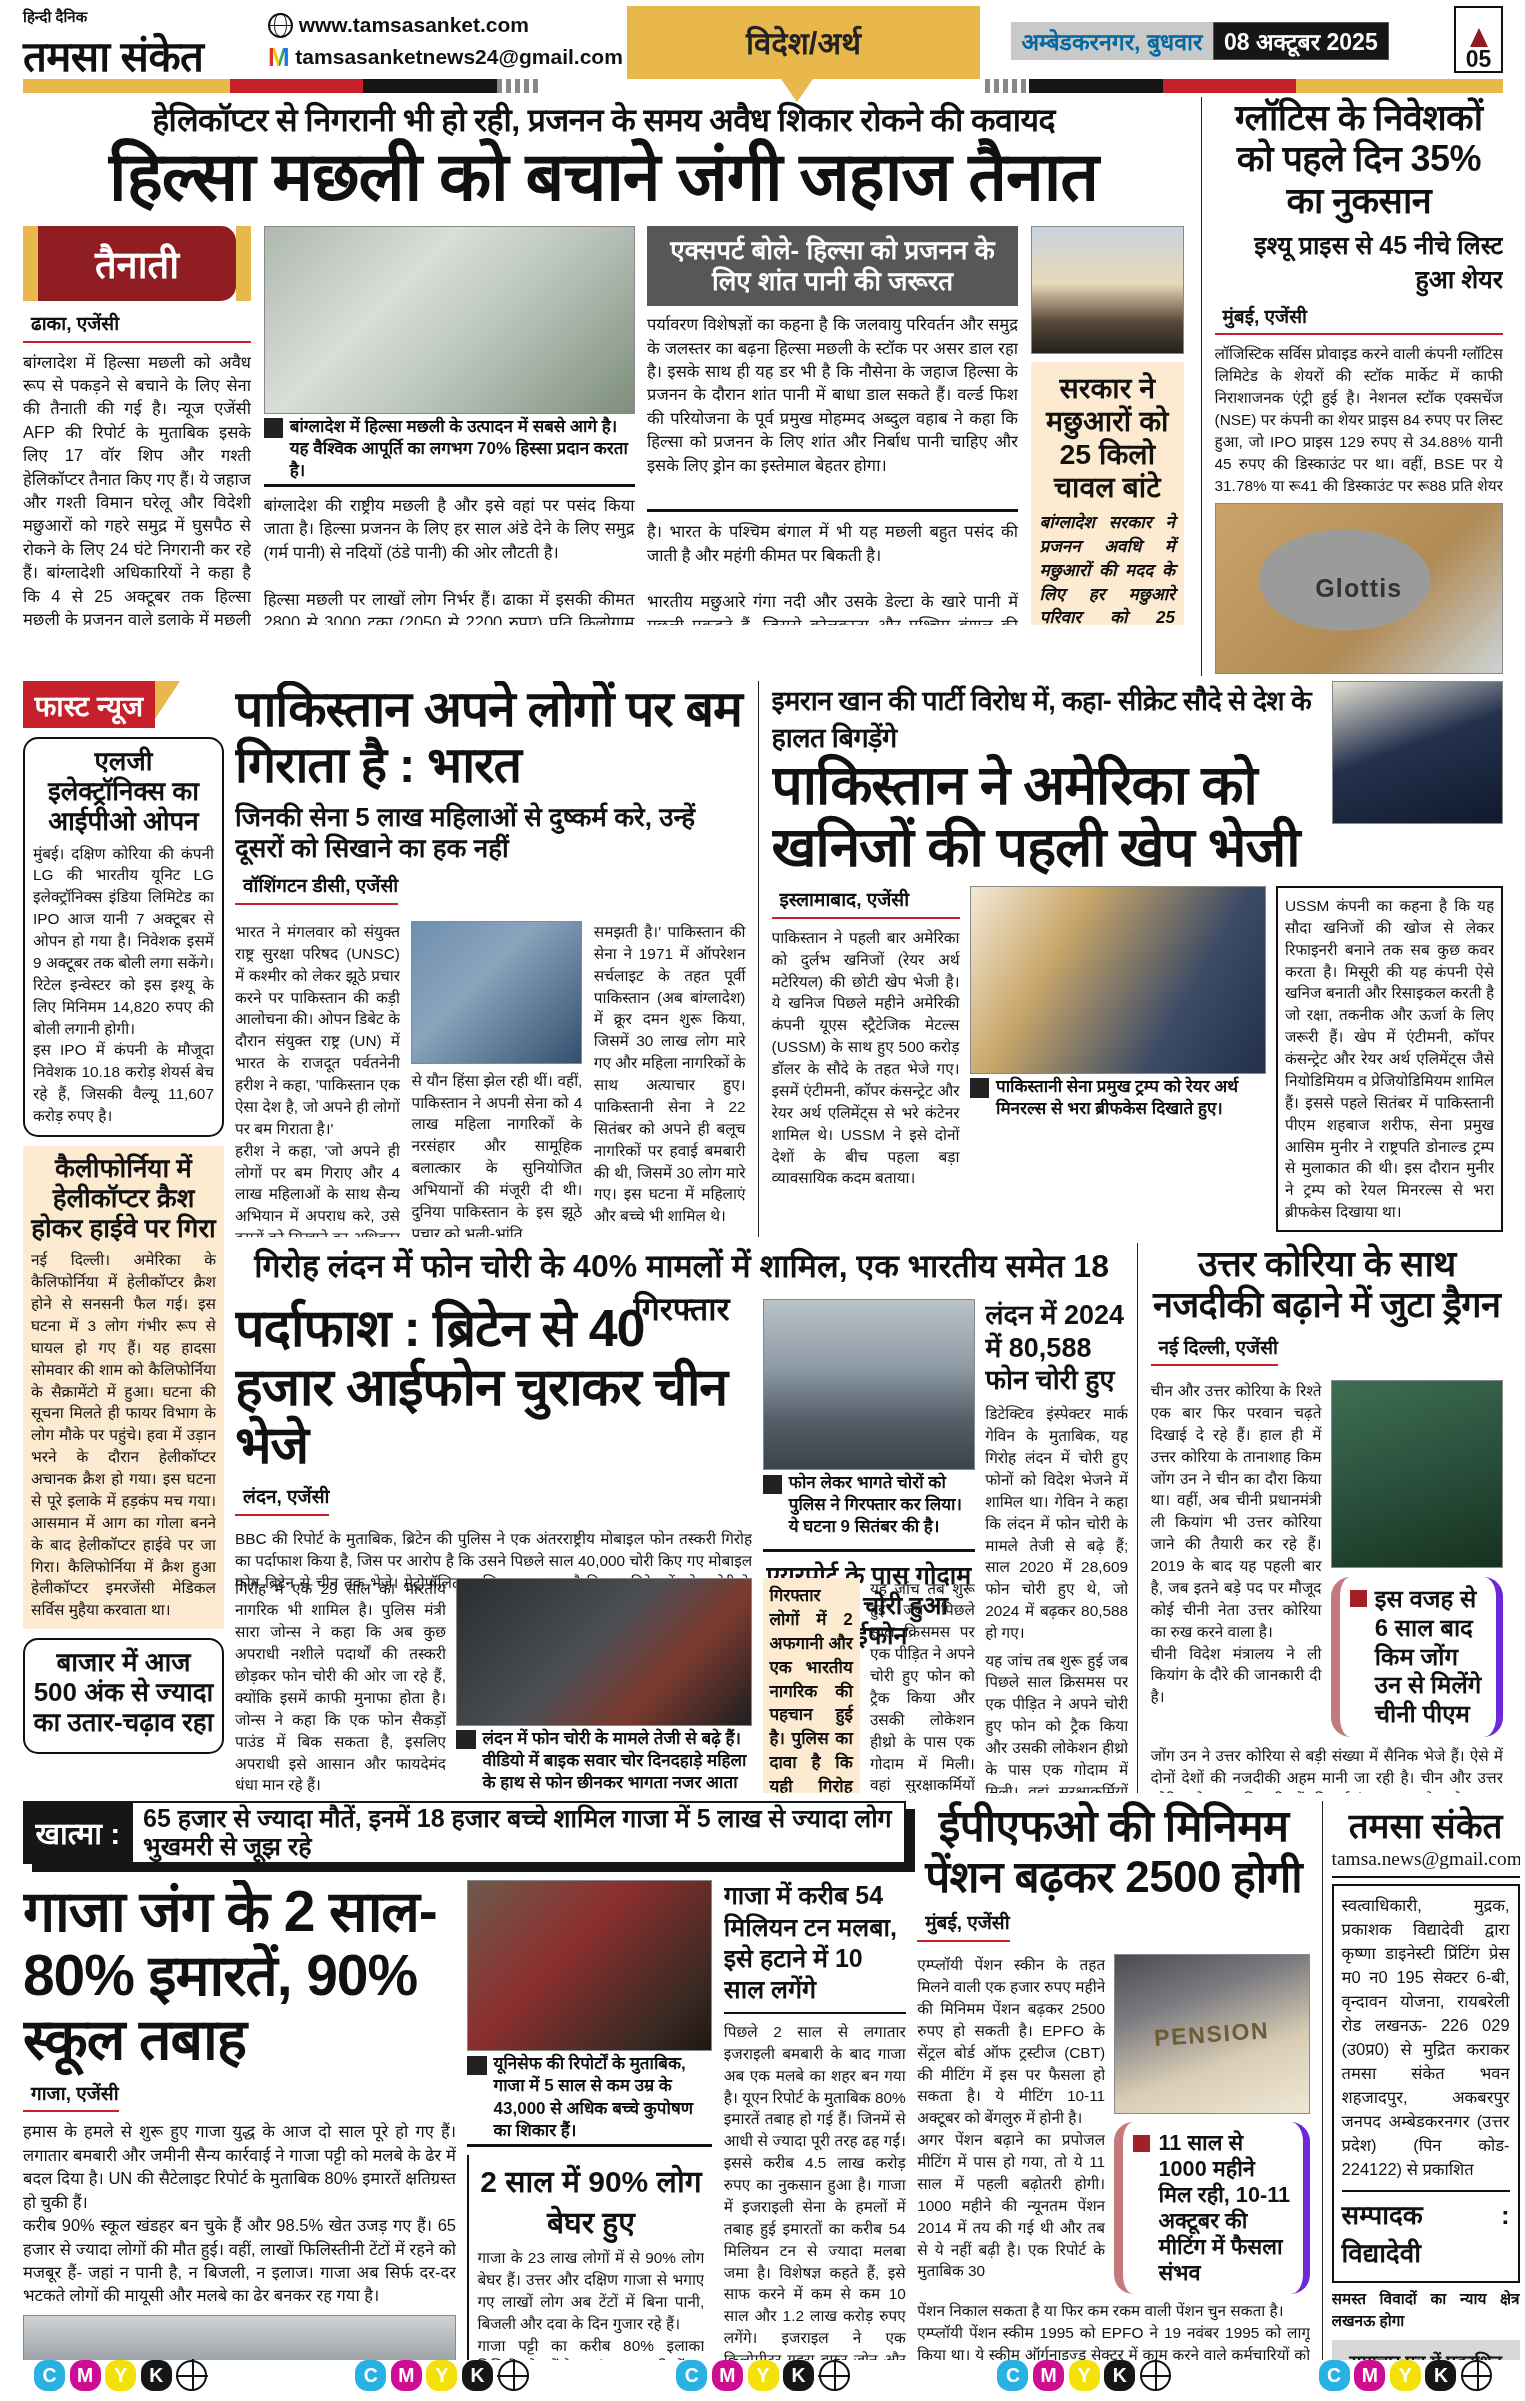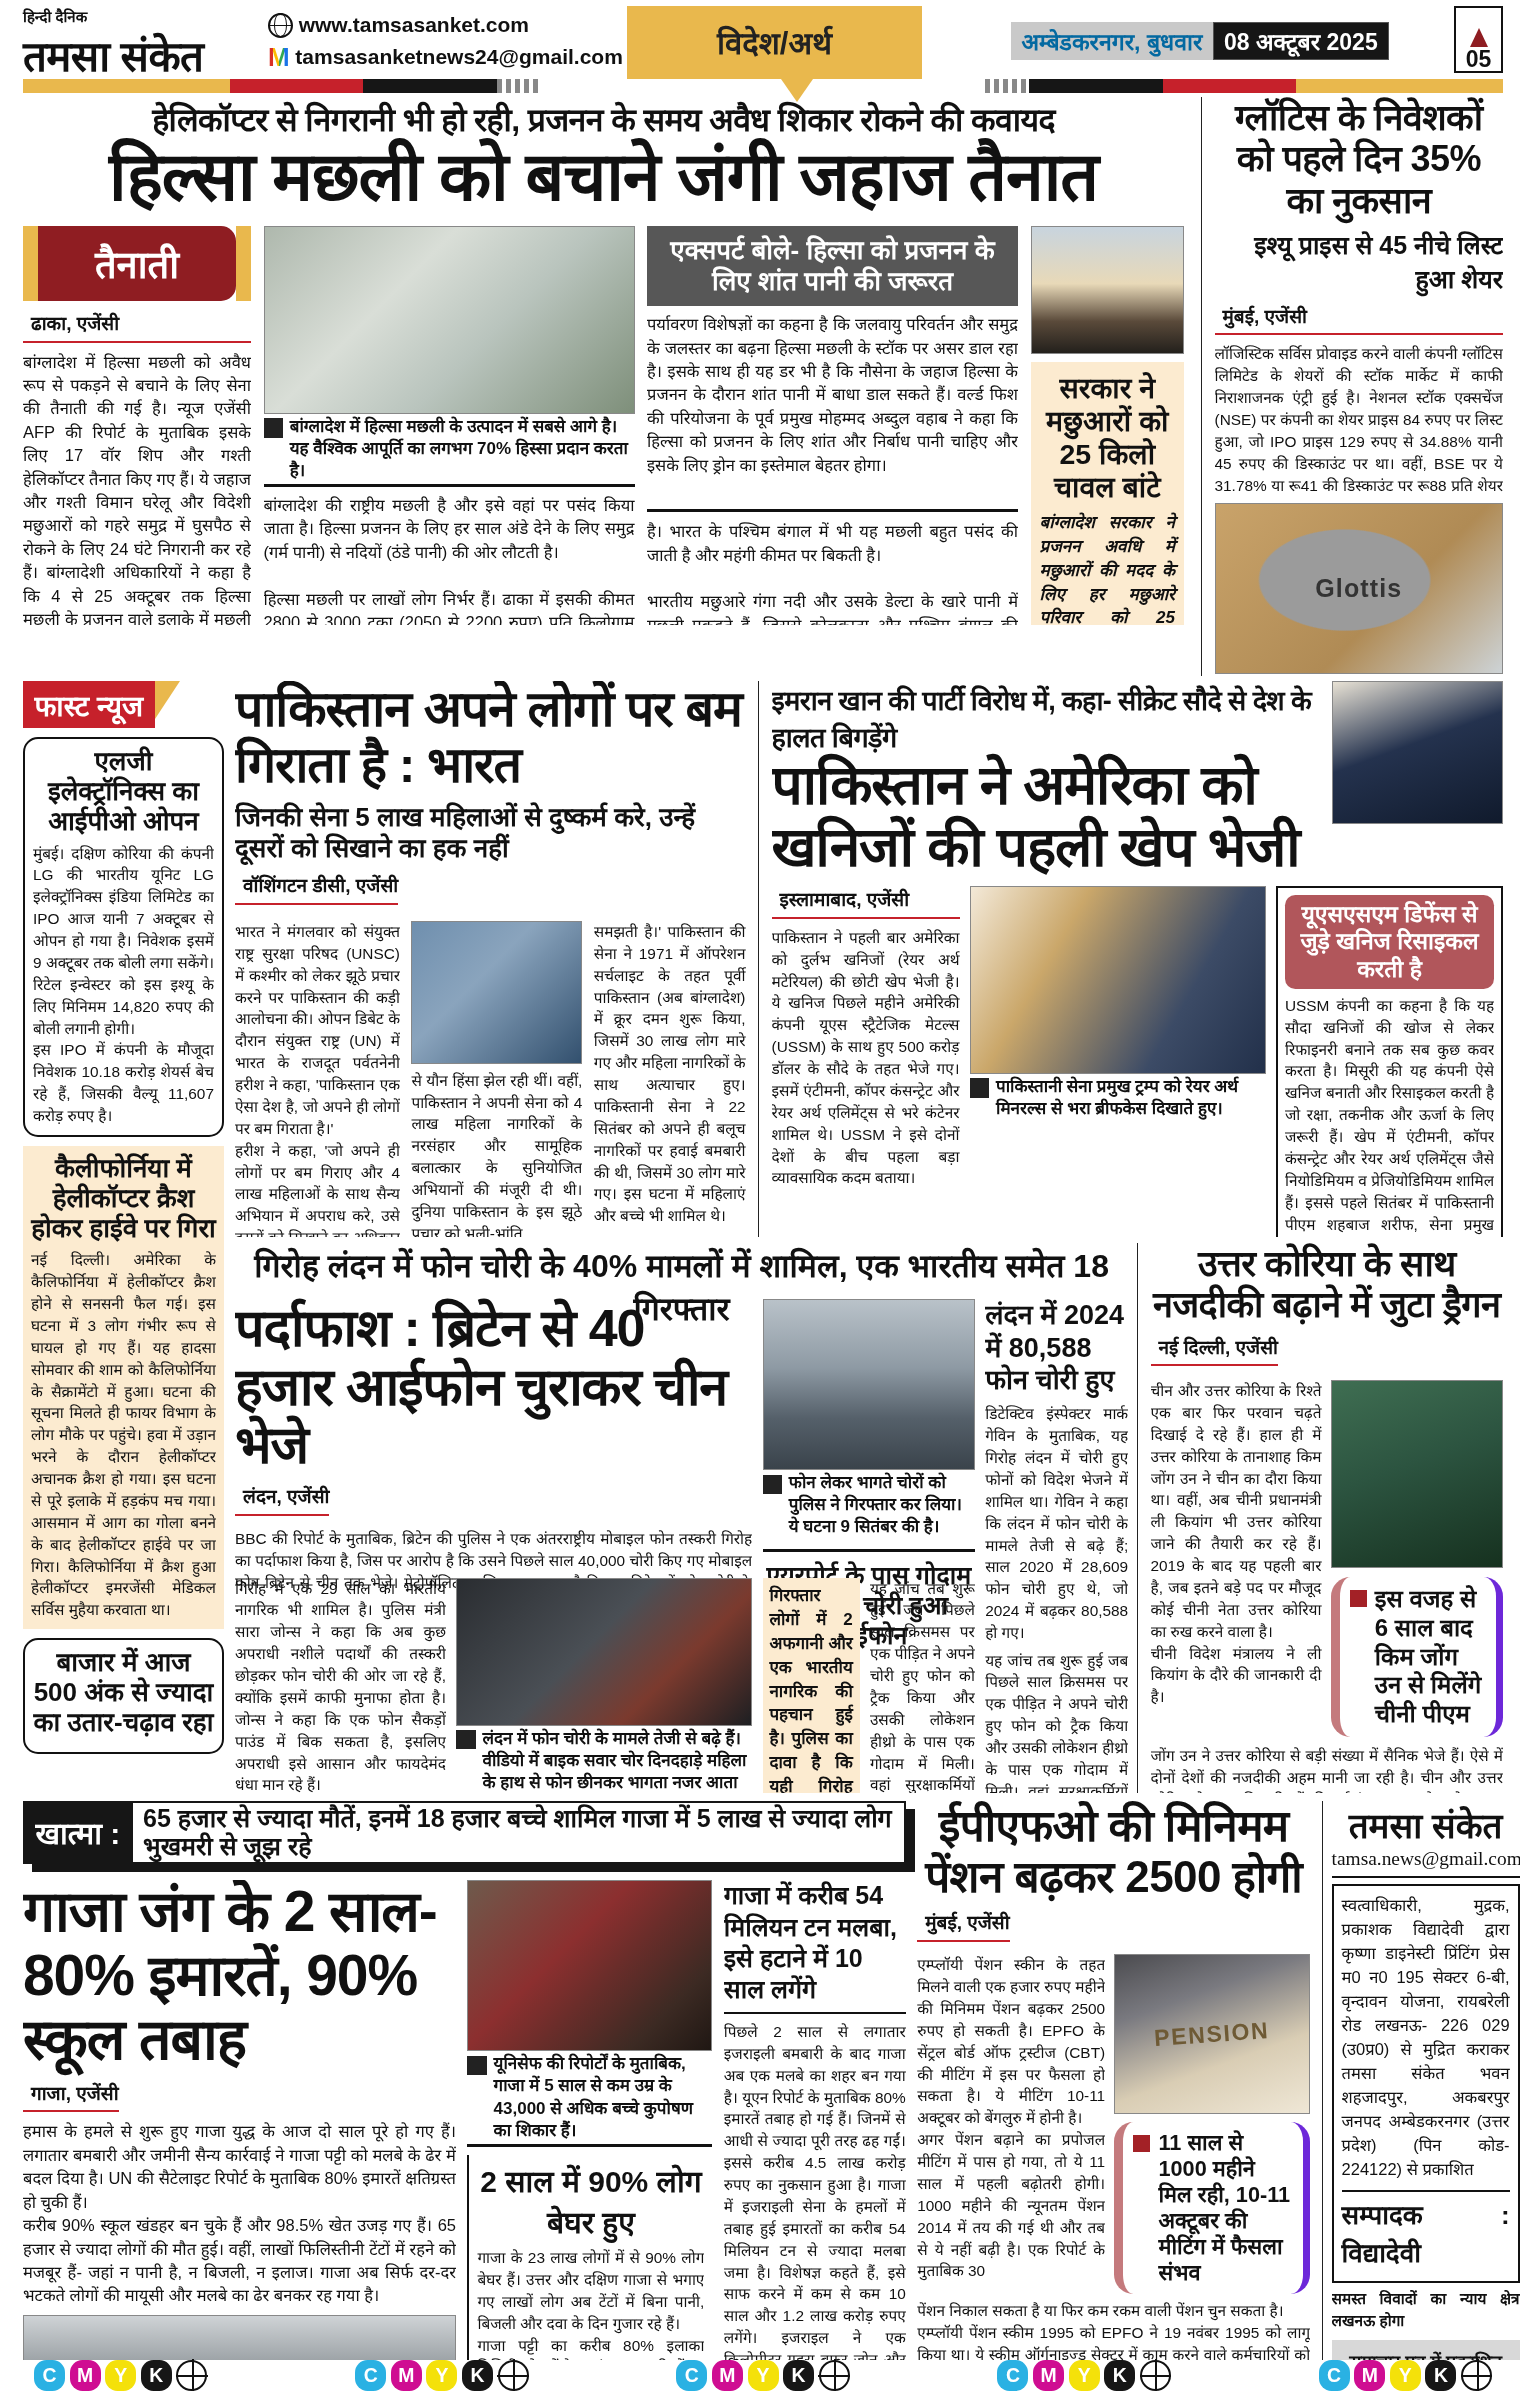--- a/index.html
+++ b/index.html
@@ -12,21 +12,21 @@
   .brand{position:absolute;left:0;top:0;}
   .tagline{font-size:15px;font-weight:bold;}
   .logo{font-size:42px;font-weight:900;letter-spacing:-0.6px;}
   .contact{position:absolute;left:245px;top:3.4px;}
   .contact-row{display:flex;align-items:center;gap:5.7px;height:32px;}
   .contact-row .ctxt{font-size:21px;font-weight:900;}
   .globe{width:25px;height:25px;border:2.3px solid #111;border-radius:50%;position:relative;}
   .globe::before{content:"";position:absolute;left:50%;top:-1.1px;bottom:-1.1px;width:10.3px;margin-left:-6.3px;border:1.7px solid #111;border-radius:50%;}
   .globe::after{content:"";position:absolute;top:50%;left:-1.1px;right:-1.1px;height:0;border-top:1.7px solid #111;}
   .gmailm{font-size:26px;font-weight:900;color:#d93025;line-height:1;background:linear-gradient(90deg,#d93025 25%,#fbbc04 25% 50%,#34a853 50% 75%,#1a73e8 75%);-webkit-background-clip:text;background-clip:text;-webkit-text-fill-color:transparent;}
-  .section-tab{position:absolute;left:604px;top:0;width:295px;height:73px;background:#e9b84d;display:flex;align-items:center;justify-content:center;}
+  .section-tab{position:absolute;left:604px;top:0;width:353px;height:73px;background:#e9b84d;display:flex;align-items:center;justify-content:center;}
   .section-tab .stxt{font-size:31px;font-weight:900;color:#222;}
   .tab-pointer{position:absolute;left:758px;top:73px;width:0;height:0;border-left:16px solid transparent;border-right:16px solid transparent;border-top:23px solid #e9b84d;}
   .datebox{position:absolute;right:114px;top:16px;display:flex;height:38px;}
   .date-left{background:#c9c9c9;color:#0369a1;font-size:23px;font-weight:900;display:flex;align-items:center;padding:0 10.3px;}
   .date-right{background:#161616;color:#fff;font-size:23px;font-weight:900;display:flex;align-items:center;padding:0 10.3px;border:1.7px solid #555;}
   .pagecorner{position:absolute;right:0;top:0;width:49px;height:67px;border:2.3px solid #111;background:#fff;display:flex;flex-direction:column;align-items:center;justify-content:flex-end;}
   .bookmark{width:0;height:0;border-left:9px solid transparent;border-right:9px solid transparent;border-bottom:19.4px solid #8f1d22;margin-bottom:1.1px;}
   .pagenum{font-size:23px;font-weight:900;line-height:1;}
   .colorbar{position:absolute;top:79px;left:23px;right:23px;height:13.7px;display:flex;}
   .cb{height:100%;}
@@ -265,21 +265,20 @@
           <div class="txt txt-sm" data-interactable="false">पाकिस्तान ने पहली बार अमेरिका को दुर्लभ खनिजों (रेयर अर्थ मटेरियल) की छोटी खेप भेजी है। ये खनिज पिछले महीने अमेरिकी कंपनी यूएस स्ट्रैटेजिक मेटल्स (USSM) के साथ हुए 500 करोड़ डॉलर के सौदे के तहत भेजे गए। इसमें एंटीमनी, कॉपर कंसन्ट्रेट और रेयर अर्थ एलिमेंट्स से भरे कंटेनर शामिल थे। USSM ने इसे दोनों देशों के बीच पहला बड़ा व्यावसायिक कदम बताया।</div>
         </div>
         <div class="col" style="width:296px" data-interactable="false">
           <div class="photo" style="height:188px;background:linear-gradient(120deg,#f3e9d8 0%,#caa76a 30%,#3c4b66 70%,#22304a 100%)" data-interactable="false"></div>
           <div class="caption" style="border-bottom:none" data-interactable="false">
             <span class="cap-sq" data-interactable="false"></span>
             <span data-interactable="false">पाकिस्तानी सेना प्रमुख ट्रम्प को रेयर अर्थ मिनरल्स से भरा ब्रीफकेस दिखाते हुए।</span>
           </div>
         </div>
         <div class="ussm" style="flex:1" data-interactable="false">
-          <div class="ussm-title" data-interactable="false">यूएसएसएम डिफेंस से जुड़े खनिज रिसाइकल करती है</div>
           <div class="txt txt-sm" data-interactable="false">USSM कंपनी का कहना है कि यह सौदा खनिजों की खोज से लेकर रिफाइनरी बनाने तक सब कुछ कवर करता है। मिसूरी की यह कंपनी ऐसे खनिज बनाती और रिसाइकल करती है जो रक्षा, तकनीक और ऊर्जा के लिए जरूरी हैं। खेप में एंटीमनी, कॉपर कंसन्ट्रेट और रेयर अर्थ एलिमेंट्स जैसे नियोडिमियम व प्रेजियोडिमियम शामिल हैं। इससे पहले सितंबर में पाकिस्तानी पीएम शहबाज शरीफ, सेना प्रमुख आसिम मुनीर ने राष्ट्रपति डोनाल्ड ट्रम्प से मुलाकात की थी। इस दौरान मुनीर ने ट्रम्प को रेयल मिनरल्स से भरा ब्रीफकेस दिखाया था।</div>
         </div>
       </div>
 
     </div>
   </div>
 
   <div class="band3" data-interactable="false">
     <div class="phone" data-interactable="false">
       <div class="ph-kicker" data-interactable="false">गिरोह लंदन में फोन चोरी के 40% मामलों में शामिल, एक भारतीय समेत 18 गिरफ्तार</div>

